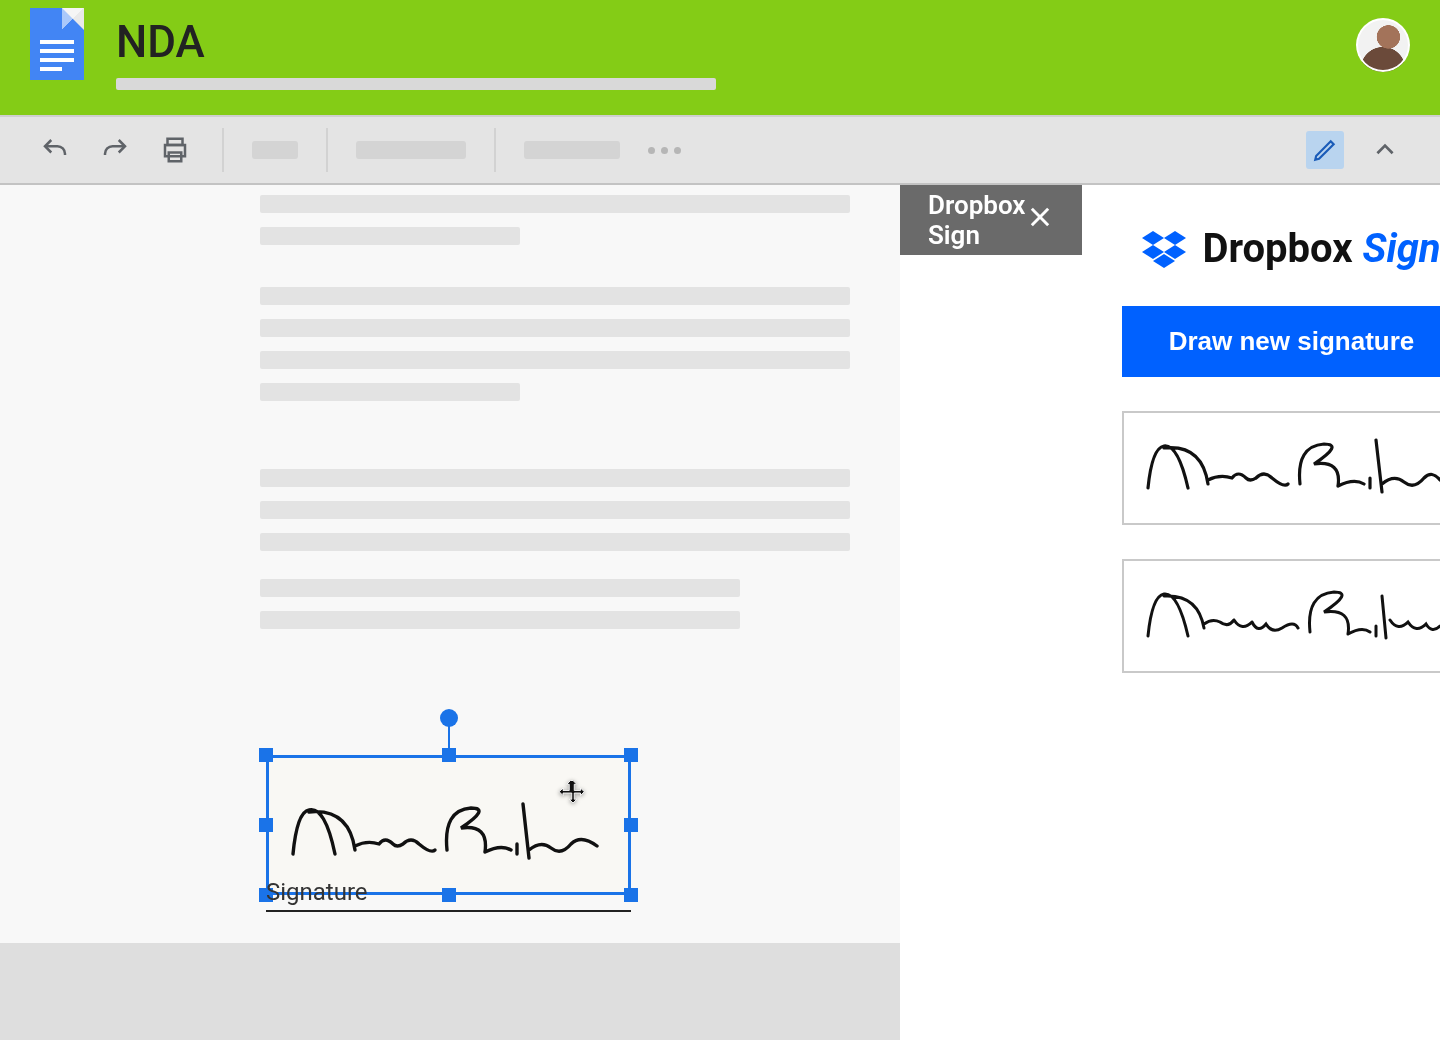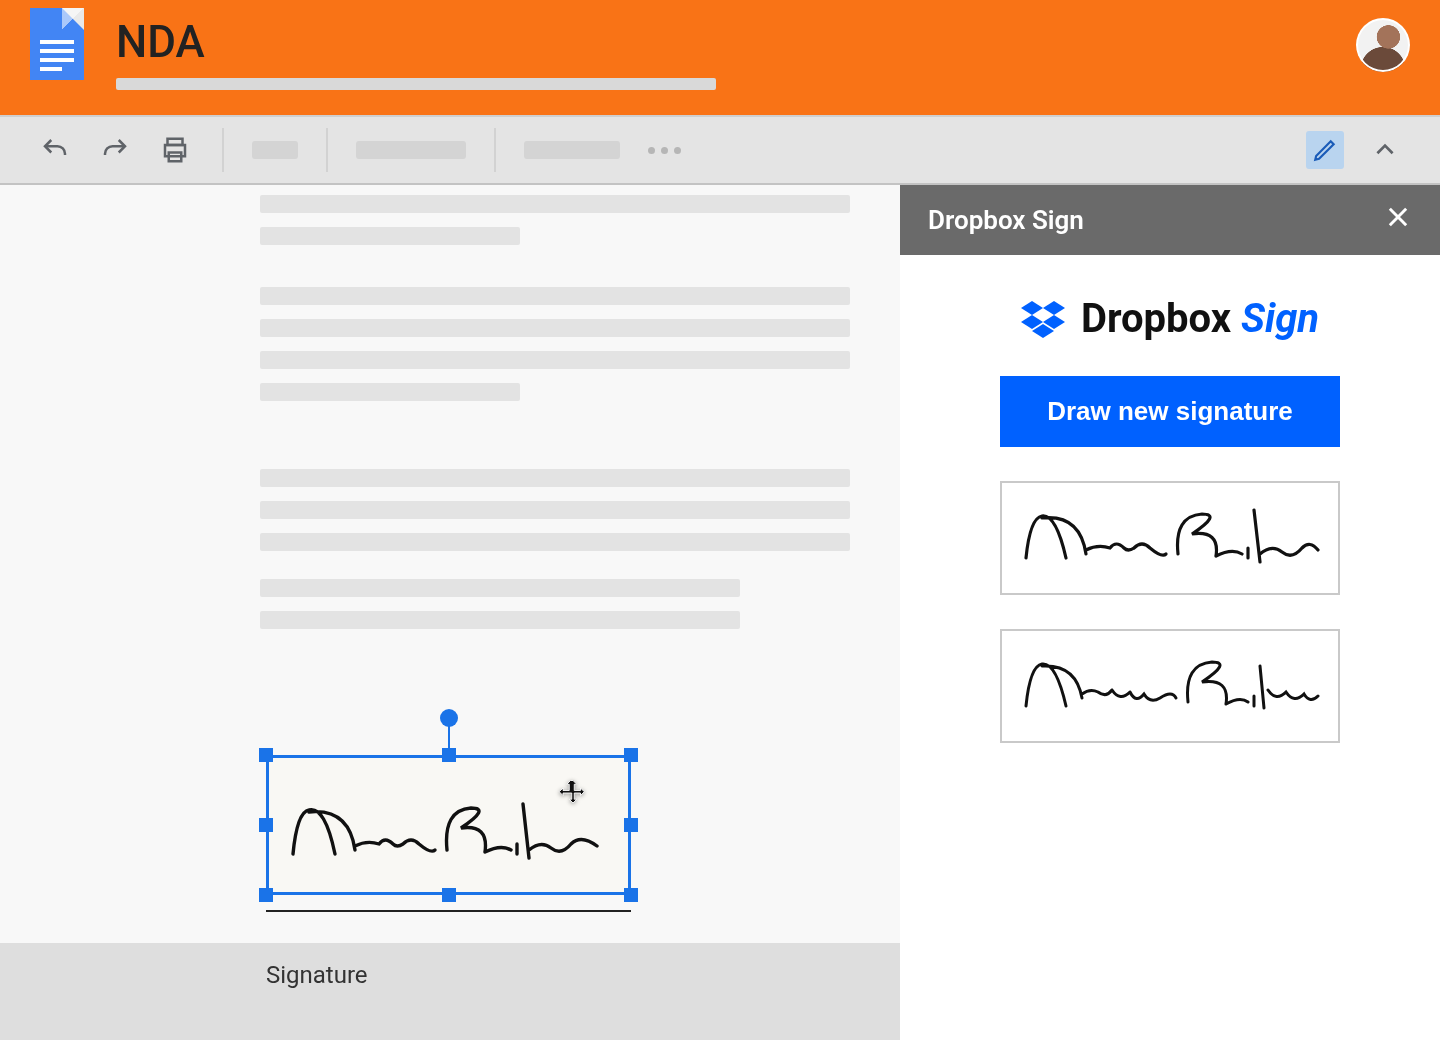--- a/index.html
+++ b/index.html
@@ -1,21 +1,21 @@
 <!DOCTYPE html>
 <html><head>
 <meta charset="utf-8">
 <style>
   * { box-sizing: border-box; margin: 0; padding: 0; }
   html, body { width: 1440px; height: 1040px; font-family: -apple-system, BlinkMacSystemFont, "Segoe UI", Roboto, Helvetica, Arial, sans-serif; background: #dedede; overflow: hidden; }
 
   
   .header {
     height: 115px;
-    background: #f97316;
+    background: #84cc16;
     display: flex;
     align-items: flex-start;
     padding: 8px 30px 0 30px;
     gap: 32px;
     position: relative;
   }
   .doc-icon {
     width: 54px; height: 72px;
     background: #4285f4;
     position: relative;
@@ -139,28 +139,28 @@
   .h-sw{left:-7px;bottom:-7px}.h-s{left:calc(50% - 7px);bottom:-7px}.h-se{right:-7px;bottom:-7px}
   .rot-stem{position:absolute;left:calc(50% - 1px);top:-38px;width:2px;height:32px;background:#1a73e8;}
   .rot-ball{position:absolute;left:calc(50% - 9px);top:-46px;width:18px;height:18px;border-radius:50%;background:#1a73e8;}
   .move-cursor{
     position:absolute; right:40px; top:20px;
     width:30px;height:30px;
     filter: drop-shadow(0 1px 2px rgba(0,0,0,.4));
   }
   .sig-svg{position:absolute; left:16px; top:36px; width:320px; height:76px;}
   .sig-line{position:absolute; left:266px; top:725px; width:365px; border-top:2px solid #222;}
-  .sig-label{position:absolute; left:266px; top:776px; font-size:24px; color:#333;}
+  .sig-label{position:absolute; left:266px; top:693px; font-size:24px; color:#333;}
 
   
   .panel {
     width: 540px;
     background: #fff;
     display: flex;
-    flex-direction: column;
+    flex-direction: row;
   }
   .panel-head {
     height: 70px;
     background: #6a6a6a;
     color: #fff;
     display:flex; align-items:center; justify-content:space-between;
     padding: 0 28px;
     font-size: 26px;
     font-weight: 600;
   }

